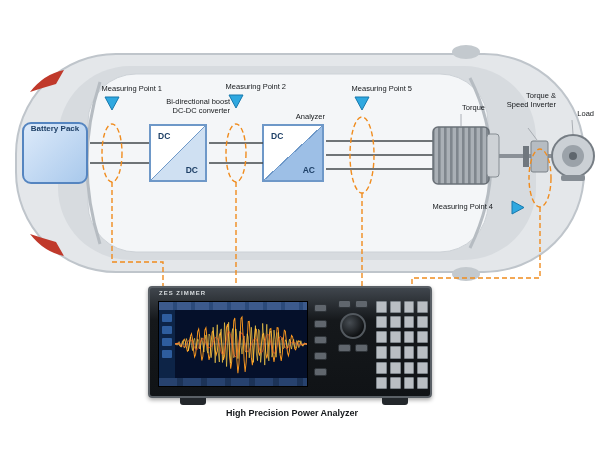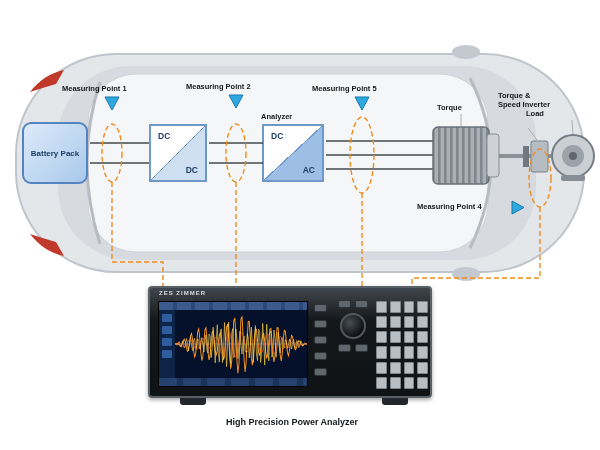--- a/index.html
+++ b/index.html
@@ -6,40 +6,40 @@
   html,body{background:#fff}
   body{font-family:"Liberation Sans",sans-serif}
   .stage{position:relative;width:600px;height:450px;background:#fff;overflow:hidden}
   svg.car-svg,svg.overlay{position:absolute;left:0;top:0;width:600px;height:450px}
   svg.overlay{pointer-events:none}
 
   
   .comp{position:absolute}
   .battery{left:22px;top:122px;width:66px;height:62px;border:2px solid #5585c0;border-radius:9px;
     background:linear-gradient(135deg,#ddeafa 0%,#a9c9ec 100%);
-    display:flex;align-items:center;justify-content:center;font-size:8px;font-weight:bold;color:#1d3f66;text-align:center}
+    display:flex;justify-content:center;font-size:8px;font-weight:bold;color:#1d3f66;text-align:center}
   .conv{border:2px solid #6e98c8}
   .dcdc{left:149px;top:124px;width:58px;height:58px;
     background:linear-gradient(to bottom right,#ffffff 49.4%,#6e98c8 49.4% 50.8%,#cfe0f2 50.8%)}
   .inverter{left:262px;top:124px;width:62px;height:58px;
     background:linear-gradient(to bottom right,#ffffff 49.4%,#6e98c8 49.4% 50.8%,#9dbfe6 50.8%)}
   .c-tl{position:absolute;top:5px;left:7px;font-size:8.5px;font-weight:bold;color:#1d3f66}
   .c-br{position:absolute;bottom:5px;right:7px;font-size:8.5px;font-weight:bold;color:#1d3f66}
 
   
-  .lbl{position:absolute;font-size:7.5px;font-weight:bold;color:#15181b;text-align:left;line-height:9px}
+  .lbl{position:absolute;font-size:7.5px;font-weight:normal;color:#15181b;text-align:right;line-height:9px}
   .mp1{left:62px;top:84px;width:100px}
   .mp2{left:186px;top:82px;width:100px}
   .mp3{left:312px;top:84px;width:100px}
   .mp4{left:417px;top:202px;width:76px}
   .dcdc-title{left:126px;top:97px;width:104px}
   .inv-title{left:261px;top:112px;width:64px}
   .motor-lbl{left:437px;top:103px;width:48px}
   .sens-lbl{left:498px;top:91px;width:58px}
-  .load-lbl{left:526px;top:109px;width:40px}
+  .load-lbl{left:554px;top:109px;width:40px}
 
   
   .analyzer{position:absolute;left:148px;top:286px;width:284px;height:112px;border-radius:4px;
     background:linear-gradient(#40464d,#15181b 30%,#101316);border:2px solid #5a6066;box-shadow:0 2px 4px rgba(0,0,0,.35)}
   .an-brand{position:absolute;top:2px;left:9px;font-size:6px;letter-spacing:1px;color:#d8dcdf;font-weight:bold}
   .an-screen{position:absolute;left:8px;top:13px;width:150px;height:86px;background:#05102a;border:1px solid #000;display:flex;flex-direction:column}
   .scr-top,.scr-bottom{height:8px;background:repeating-linear-gradient(90deg,#3c5a8c 0 14px,#2b4a7a 14px 18px)}
   .scr-bottom{background:repeating-linear-gradient(90deg,#27426e 0 18px,#1c3357 18px 24px)}
   .scr-body{flex:1;display:flex;min-height:0}
   .scr-side{width:16px;background:#0d2447;display:flex;flex-direction:column;align-items:center;gap:4px;padding-top:4px}
@@ -47,21 +47,21 @@
   .scr-body svg{flex:1;height:100%}
   .an-softcol{position:absolute;left:164px;top:16px;display:flex;flex-direction:column;gap:8px}
   .an-btn{display:block;width:13px;height:8px;background:#60666d;border:1px solid #2e3338;border-radius:2px}
   .an-mid{position:absolute;left:183px;top:12px;width:40px;display:flex;flex-direction:column;align-items:center;gap:5px}
   .an-midrow{display:flex;gap:4px}
   .an-knob{width:26px;height:26px;border-radius:50%;background:radial-gradient(circle at 35% 35%,#474d53,#0c0e10 75%);border:2px solid #53595f}
   .an-keypad{position:absolute;left:226px;top:13px;width:52px;height:88px;display:grid;grid-template-columns:repeat(4,1fr);gap:3px}
   .an-key{display:block;background:#b9bec3;border:1px solid #7e858b;border-radius:1px}
   .an-foot{position:absolute;width:26px;height:7px;background:#23272b;border-radius:0 0 3px 3px;top:398px}
   .foot-l{left:180px}.foot-r{left:382px}
-  .caption{position:absolute;left:150px;top:417px;width:284px;text-align:center;font-size:9px;font-weight:bold;color:#15181b}
+  .caption{position:absolute;left:150px;top:408px;width:284px;text-align:center;font-size:9px;font-weight:bold;color:#15181b}
 </style>
 </head>
 <body>
 
 <div class="stage">
 
   <svg class="car-svg" viewBox="0 0 600 450">
     <rect x="16" y="54" width="568" height="218" rx="100" fill="#e4e7ea" stroke="#bfc5cb" stroke-width="2"></rect>
     <rect x="58" y="66" width="478" height="194" rx="72" fill="#d7dbdf"></rect>
     <rect x="88" y="74" width="400" height="178" rx="48" fill="#f4f6f8" stroke="#cdd2d7"></rect>
@@ -149,20 +149,24 @@
       <path d="M355 97 h14 l-7 13 z"></path>
       <path d="M512 201 v13 l12 -6.5 z"></path>
     </g>
   </svg>
 
   <div class="lbl mp1">Measuring Point 1</div>
   <div class="lbl mp2">Measuring Point 2</div>
   <div class="lbl mp3">Measuring Point 5</div>
   <div class="lbl mp4">Measuring Point 4</div>
 
+  <div class="lbl dcdc-title">
+    <div>Bi-directional boost</div>
+    <div>DC-DC converter</div>
+  </div>
   <div class="lbl inv-title">Analyzer</div>
   <div class="lbl motor-lbl">Torque</div>
   <div class="lbl sens-lbl">
     <div>Torque &amp;</div>
     <div>Speed Inverter</div>
   </div>
   <div class="lbl load-lbl">Load</div>
 
   <div class="analyzer">
     <div class="an-brand">ZES ZIMMER</div>

